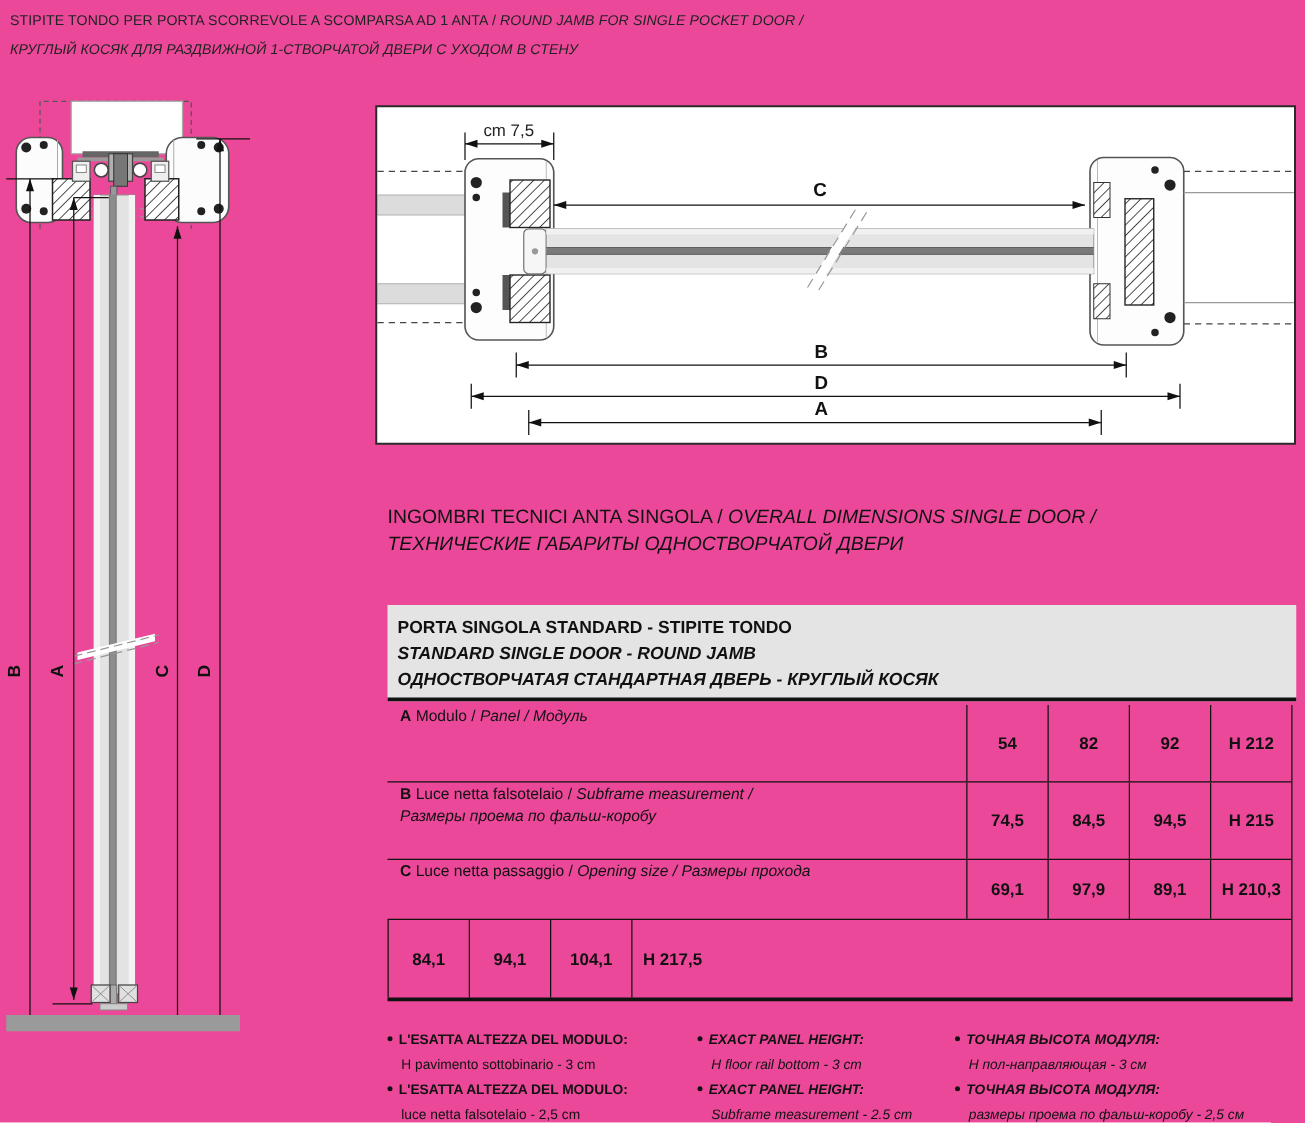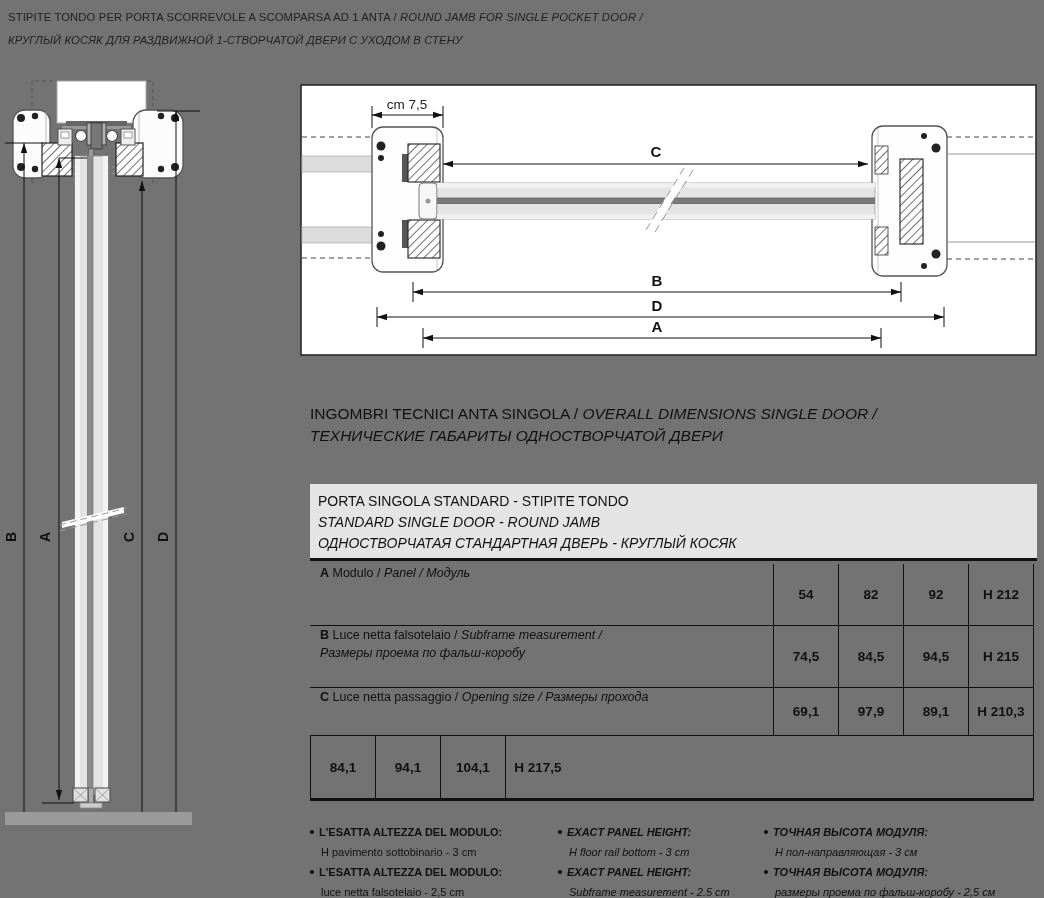--- a/index.html
+++ b/index.html
@@ -1,16 +1,16 @@
 <!DOCTYPE html>
 <html><head>
 <meta charset="utf-8">
 <style>
   html,body{margin:0;padding:0;background:#fff;}
-  .page{position:relative;width:1044px;height:898px;background:#737373;overflow:hidden;
+  .page{position:relative;width:1044px;height:898px;background:#ec4899;overflow:hidden;
         font-family:"Liberation Sans","DejaVu Sans",sans-serif;color:#1a1a1a;}
   .it{font-style:italic;}
   .b{font-weight:bold;}
 
   
   .doc-header{position:absolute;left:8px;top:6px;width:680px;font-size:11.3px;
               line-height:23px;letter-spacing:.1px;color:#222;}
 
   
   .svg-left{position:absolute;left:2px;top:76px;}
@@ -22,21 +22,21 @@
   svg text.small{font-family:"Liberation Sans","DejaVu Sans",sans-serif;font-size:13.5px;fill:#222;}
 
   
   .section-heading{position:absolute;left:310px;top:403px;width:730px;
                    font-size:15.5px;font-weight:normal;line-height:22px;color:#111;}
 
   
   .table-band{position:absolute;left:310px;top:484px;width:727px;height:77px;
               background:#e4e4e4;border-bottom:3px solid #111;
               padding:7px 0 0 8px;box-sizing:border-box;
-              font-size:14px;font-weight:normal;line-height:21px;color:#111;}
+              font-size:14px;font-weight:bold;line-height:21px;color:#111;}
 
   
   .spec-table{position:absolute;left:310px;top:564px;width:723px;
               border-bottom:3px solid #111;border-right:1px solid #111;box-sizing:content-box;}
   .trow{display:flex;border-bottom:1px solid #111;}
   .trow:last-child{border-bottom:none;}
   .tlabel{width:463px;box-sizing:border-box;padding:0 8px 0 10px;
           display:flex;flex-direction:column;justify-content:flex-start;
           font-size:12.5px;line-height:18px;color:#111;}
   .tval{width:65px;box-sizing:border-box;border-left:1px solid #111;

